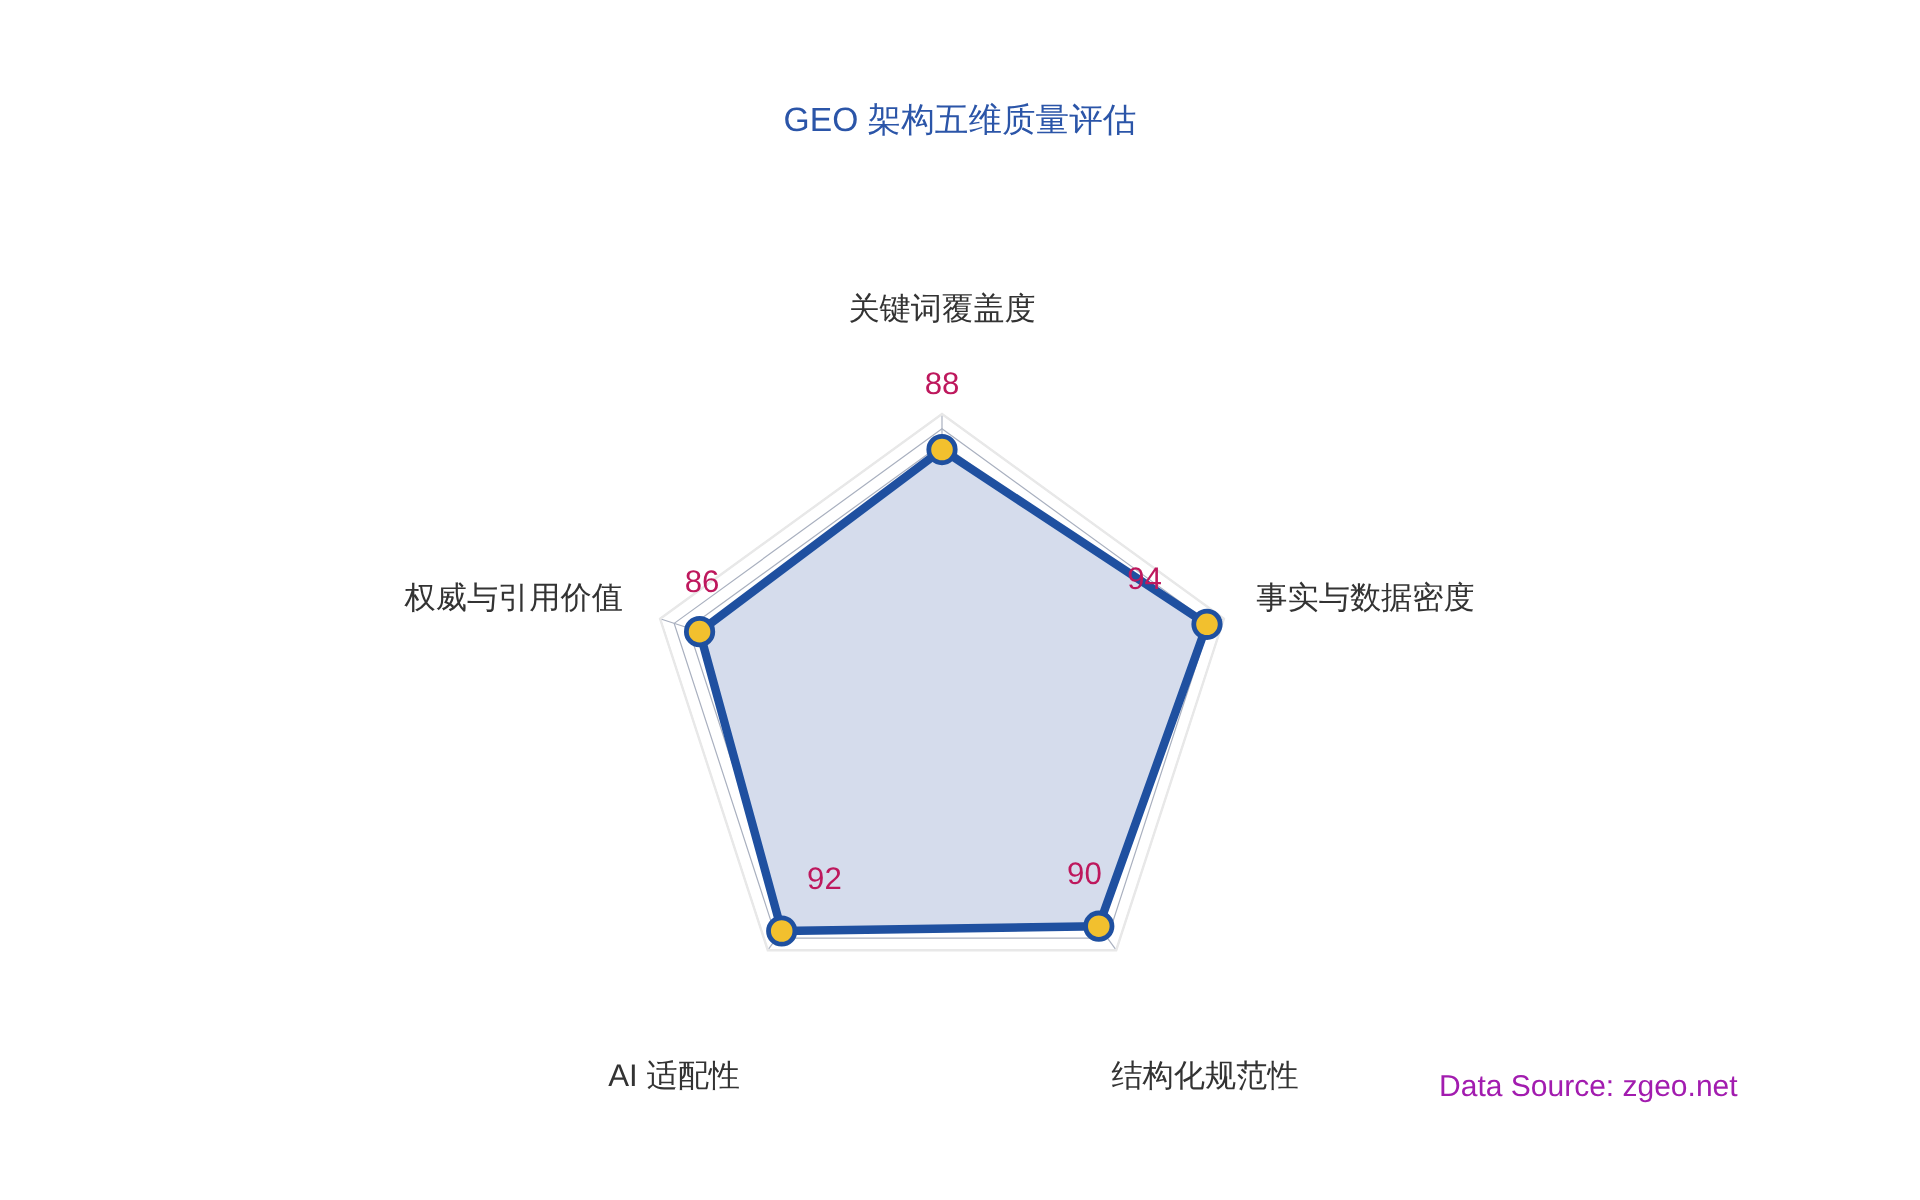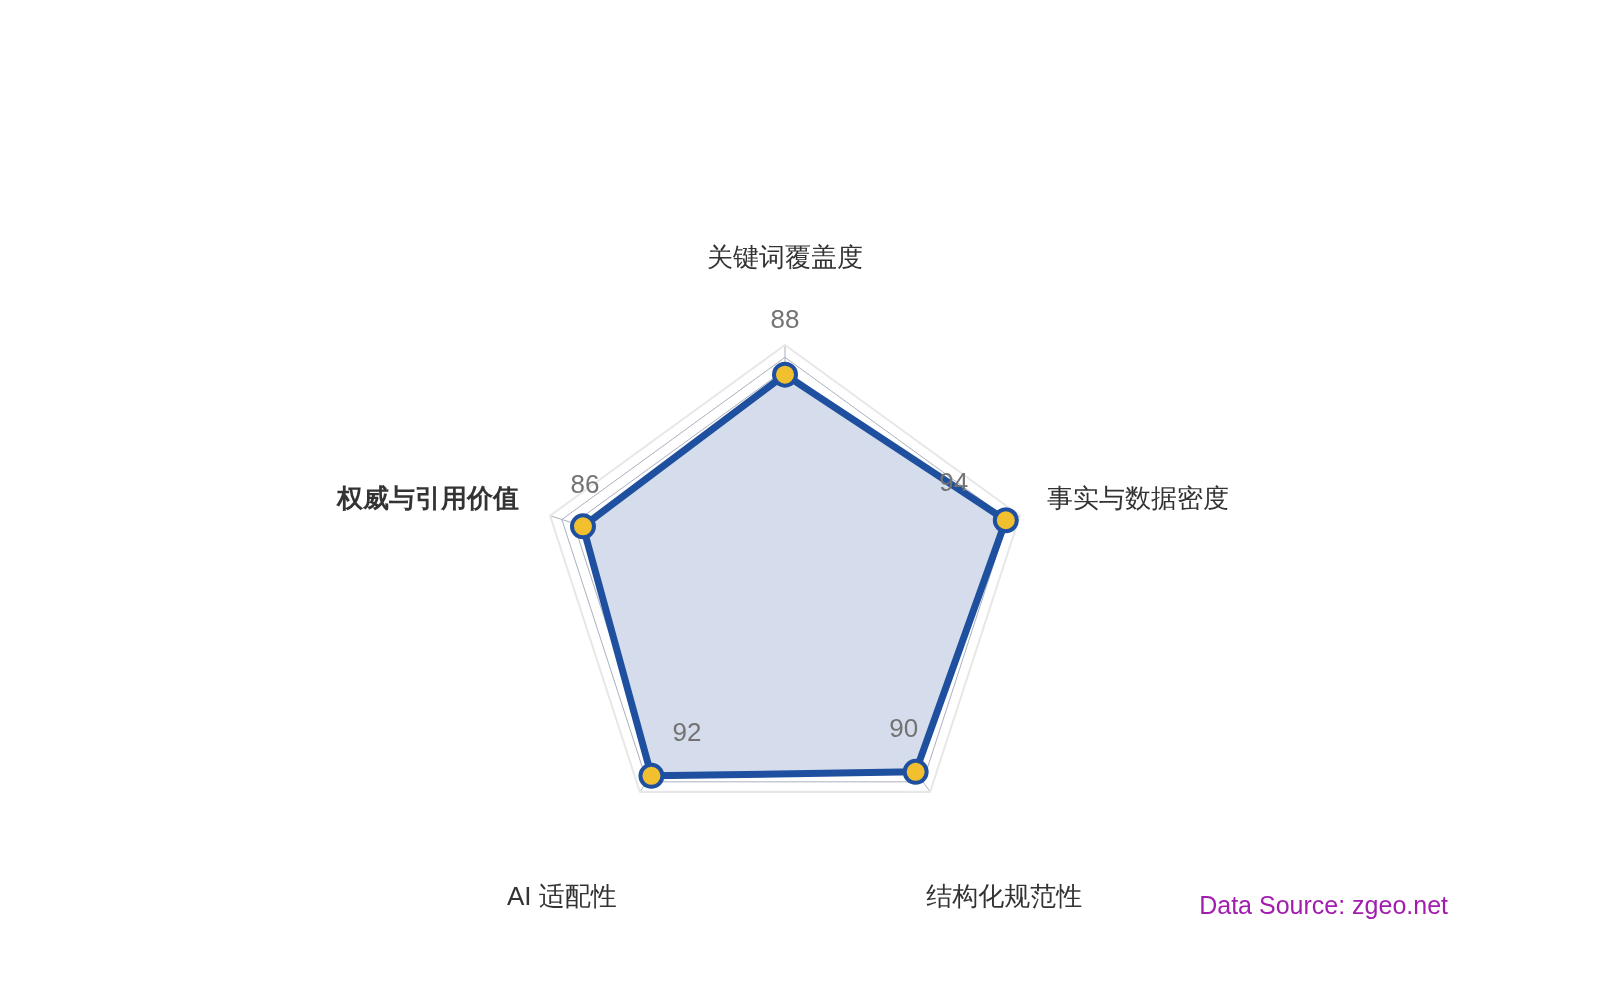--- a/index.html
+++ b/index.html
@@ -63,39 +63,40 @@
   .axis-label {
     position: absolute;
     font-size: 26px;
     color: #333333;
     white-space: nowrap;
     line-height: 30px;
   }
   .value-label {
     position: absolute;
     font-size: 26px;
-    color: #737373;
+    color: #be185d;
     white-space: nowrap;
     line-height: 30px;
   }
   .data-source {
     position: absolute;
     right: 152px;
     top: 891px;
     font-size: 25px;
     color: #a21caf;
     white-space: nowrap;
   }
 </style>
 </head>
 <body>
 
 <div id="chart-root">
 
   <div class="title-block">
+    <div class="chart-subtitle">GEO 架构五维质量评估</div>
   </div>
 
   <div class="plot-area">
     <svg class="radar" viewBox="0 0 1600 1000">
       <g id="grid-rings">
           <polygon points="785.00,579.65 796.75,588.18 792.26,601.99 777.74,601.99 773.25,588.18" fill="none" stroke="#a9b0bf" stroke-width="1"></polygon>
           <polygon points="785.00,567.30 808.49,584.37 799.52,611.98 770.48,611.98 761.51,584.37" fill="none" stroke="#a9b0bf" stroke-width="1"></polygon>
           <polygon points="785.00,554.95 820.24,580.55 806.78,621.97 763.22,621.97 749.76,580.55" fill="none" stroke="#a9b0bf" stroke-width="1"></polygon>
           <polygon points="785.00,542.60 831.98,576.73 814.04,631.97 755.96,631.97 738.02,576.73" fill="none" stroke="#a9b0bf" stroke-width="1"></polygon>
           <polygon points="785.00,530.25 843.73,572.92 821.30,641.96 748.70,641.96 726.27,572.92" fill="none" stroke="#a9b0bf" stroke-width="1"></polygon>
@@ -131,21 +132,21 @@
           <circle cx="915.66" cy="771.84" r="11" fill="#f2c02e" stroke="#1f50a0" stroke-width="4"></circle>
           <circle cx="651.43" cy="775.84" r="11" fill="#f2c02e" stroke="#1f50a0" stroke-width="4"></circle>
           <circle cx="582.98" cy="526.36" r="11" fill="#f2c02e" stroke="#1f50a0" stroke-width="4"></circle>
         </g>
     </svg>
 
     <div class="axis-label" id="axlab0" style="left: 785px; top: 257px; transform: translate(-50%, -50%);">关键词覆盖度</div>
     <div class="axis-label" id="axlab1" style="left: 1137.91px; top: 497.673px; transform: translate(-50%, -50%); text-align: right;">事实与数据密度</div>
     <div class="axis-label" id="axlab2" style="left: 1004.18px; top: 895.827px; transform: translate(-50%, -50%);">结构化规范性</div>
     <div class="axis-label" id="axlab3" style="left: 561.817px; top: 895.827px; transform: translate(-50%, -50%);">AI 适配性</div>
-    <div class="axis-label" id="axlab4" style="left: 428.089px; top: 497.673px; transform: translate(-50%, -50%); font-weight: bold;">权威与引用价值</div>
+    <div class="axis-label" id="axlab4" style="left: 428.089px; top: 497.673px; transform: translate(-50%, -50%);">权威与引用价值</div>
 
     <div class="value-label" id="vallab0" style="left: 785px; top: 318.64px; transform: translate(-50%, -50%);">88</div>
     <div class="value-label" id="vallab1" style="left: 953.816px; top: 482.252px; transform: translate(-50%, -50%);">94</div>
     <div class="value-label" id="vallab2" style="left: 903.665px; top: 727.844px; transform: translate(-50%, -50%);">90</div>
     <div class="value-label" id="vallab3" style="left: 687px; top: 731.841px; transform: translate(-50%, -50%);">92</div>
     <div class="value-label" id="vallab4" style="left: 585px; top: 484.359px; transform: translate(-50%, -50%);">86</div>
   </div>
 
   <div class="data-source">Data Source: zgeo.net</div>
 </div>

